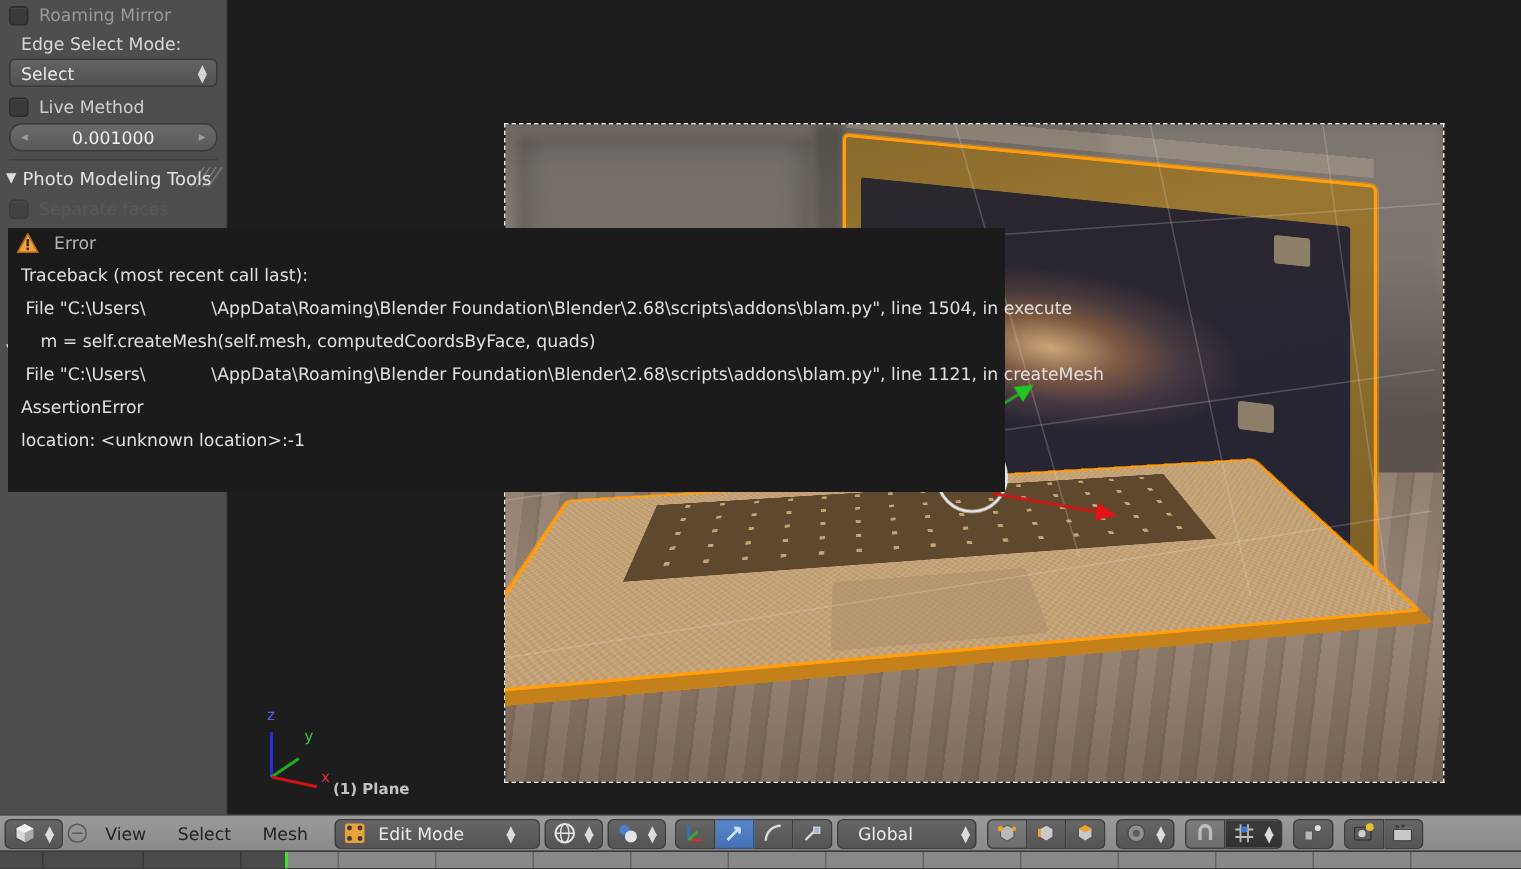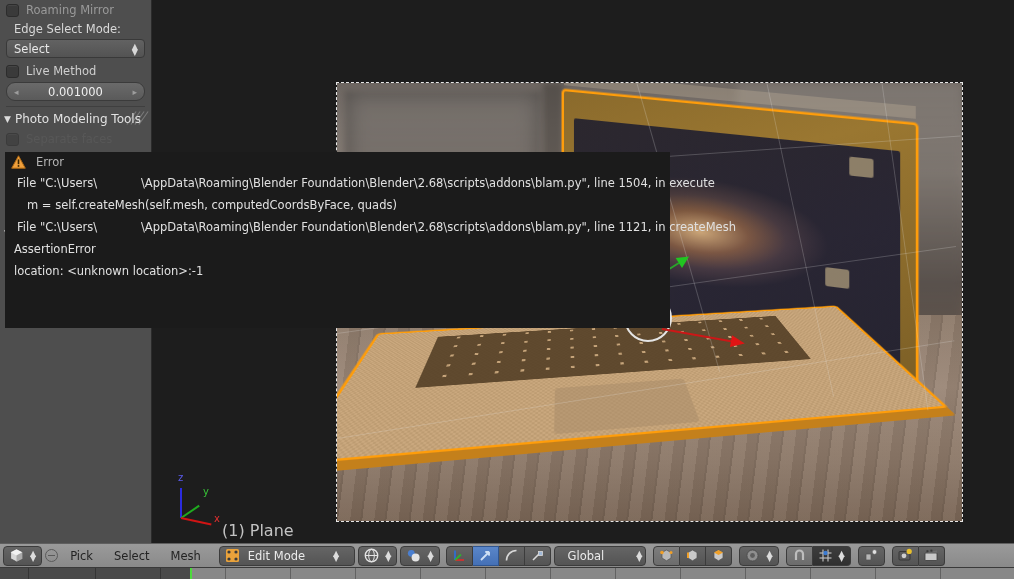--- a/index.html
+++ b/index.html
@@ -248,21 +248,21 @@
     border-left: 14px solid #e01414; border-top: 6.5px solid transparent;
     border-bottom: 6.5px solid transparent;
   }
 
   
   #axis { position: absolute; left: 29px; top: 517px; width: 1px; height: 1px; }
   .ax { position: absolute; height: 2px; transform-origin: left center; }
   .ax-lbl { position: absolute; font-size: 10px; font-family: "DejaVu Sans", sans-serif; }
   #obj-name {
     position: absolute; left: 70px; top: 521px;
-    color: #c3c3c3; font-size: 16px;
+    color: #c3c3c3; font-size: 10px; font-weight: bold;
   }
 
   
   #error-panel {
     position: absolute; left: 5px; top: 152px;
     width: 665px; height: 176px;
     background: #1b1b1b;
     color: #d7d7d7;
     z-index: 40;
   }
@@ -491,20 +491,21 @@
       <span class="warn-ico">
         <svg width="15" height="14" viewBox="0 0 15 14">
           <path d="M7.5 0.8 L14.3 13.2 L0.7 13.2 Z" fill="#f0a03c" stroke="#b06a14" stroke-width="1"></path>
           <rect x="6.7" y="4.4" width="1.6" height="4.8" fill="#3a2500"></rect>
           <rect x="6.7" y="10.1" width="1.6" height="1.7" fill="#3a2500"></rect>
         </svg>
       </span>
       <span class="ttl">Error</span>
     </div>
 
+    <div class="err-line err-indent0">Traceback (most recent call last):</div>
     <div class="err-line err-indent1">File "C:\Users\            \AppData\Roaming\Blender Foundation\Blender\2.68\scripts\addons\blam.py", line 1504, in execute</div>
     <div class="err-line err-indent2">m = self.createMesh(self.mesh, computedCoordsByFace, quads)</div>
     <div class="err-line err-indent1">File "C:\Users\            \AppData\Roaming\Blender Foundation\Blender\2.68\scripts\addons\blam.py", line 1121, in createMesh</div>
     <div class="err-line err-indent0">AssertionError</div>
     <div class="err-line err-indent0">location: &lt;unknown location&gt;:-1</div>
   </div>
 
   <div id="headerbar">
 
     <div class="hbtn">
@@ -516,21 +517,21 @@
         </svg>
       </span>
       <span class="vspin">
         <span>▲</span>
           <span>▼</span>
       </span>
     </div>
 
     <div class="dash-circle"></div>
 
-    <div class="hmenu">Pick</div>
+    <div class="hmenu">View</div>
     <div class="hmenu">Select</div>
     <div class="hmenu">Mesh</div>
 
     <div class="hbtn" style="margin-left:6px;padding-right:15px">
       <span class="icon-sq">
         <svg width="15" height="15" viewBox="0 0 15 15">
           <rect x="1" y="1" width="13" height="13" rx="1.5" fill="#e9a23b"></rect>
           <circle cx="4" cy="4" r="1.6" fill="#3b3b3b"></circle>
           <circle cx="11" cy="4" r="1.6" fill="#3b3b3b"></circle>
           <circle cx="4" cy="11" r="1.6" fill="#3b3b3b"></circle>

